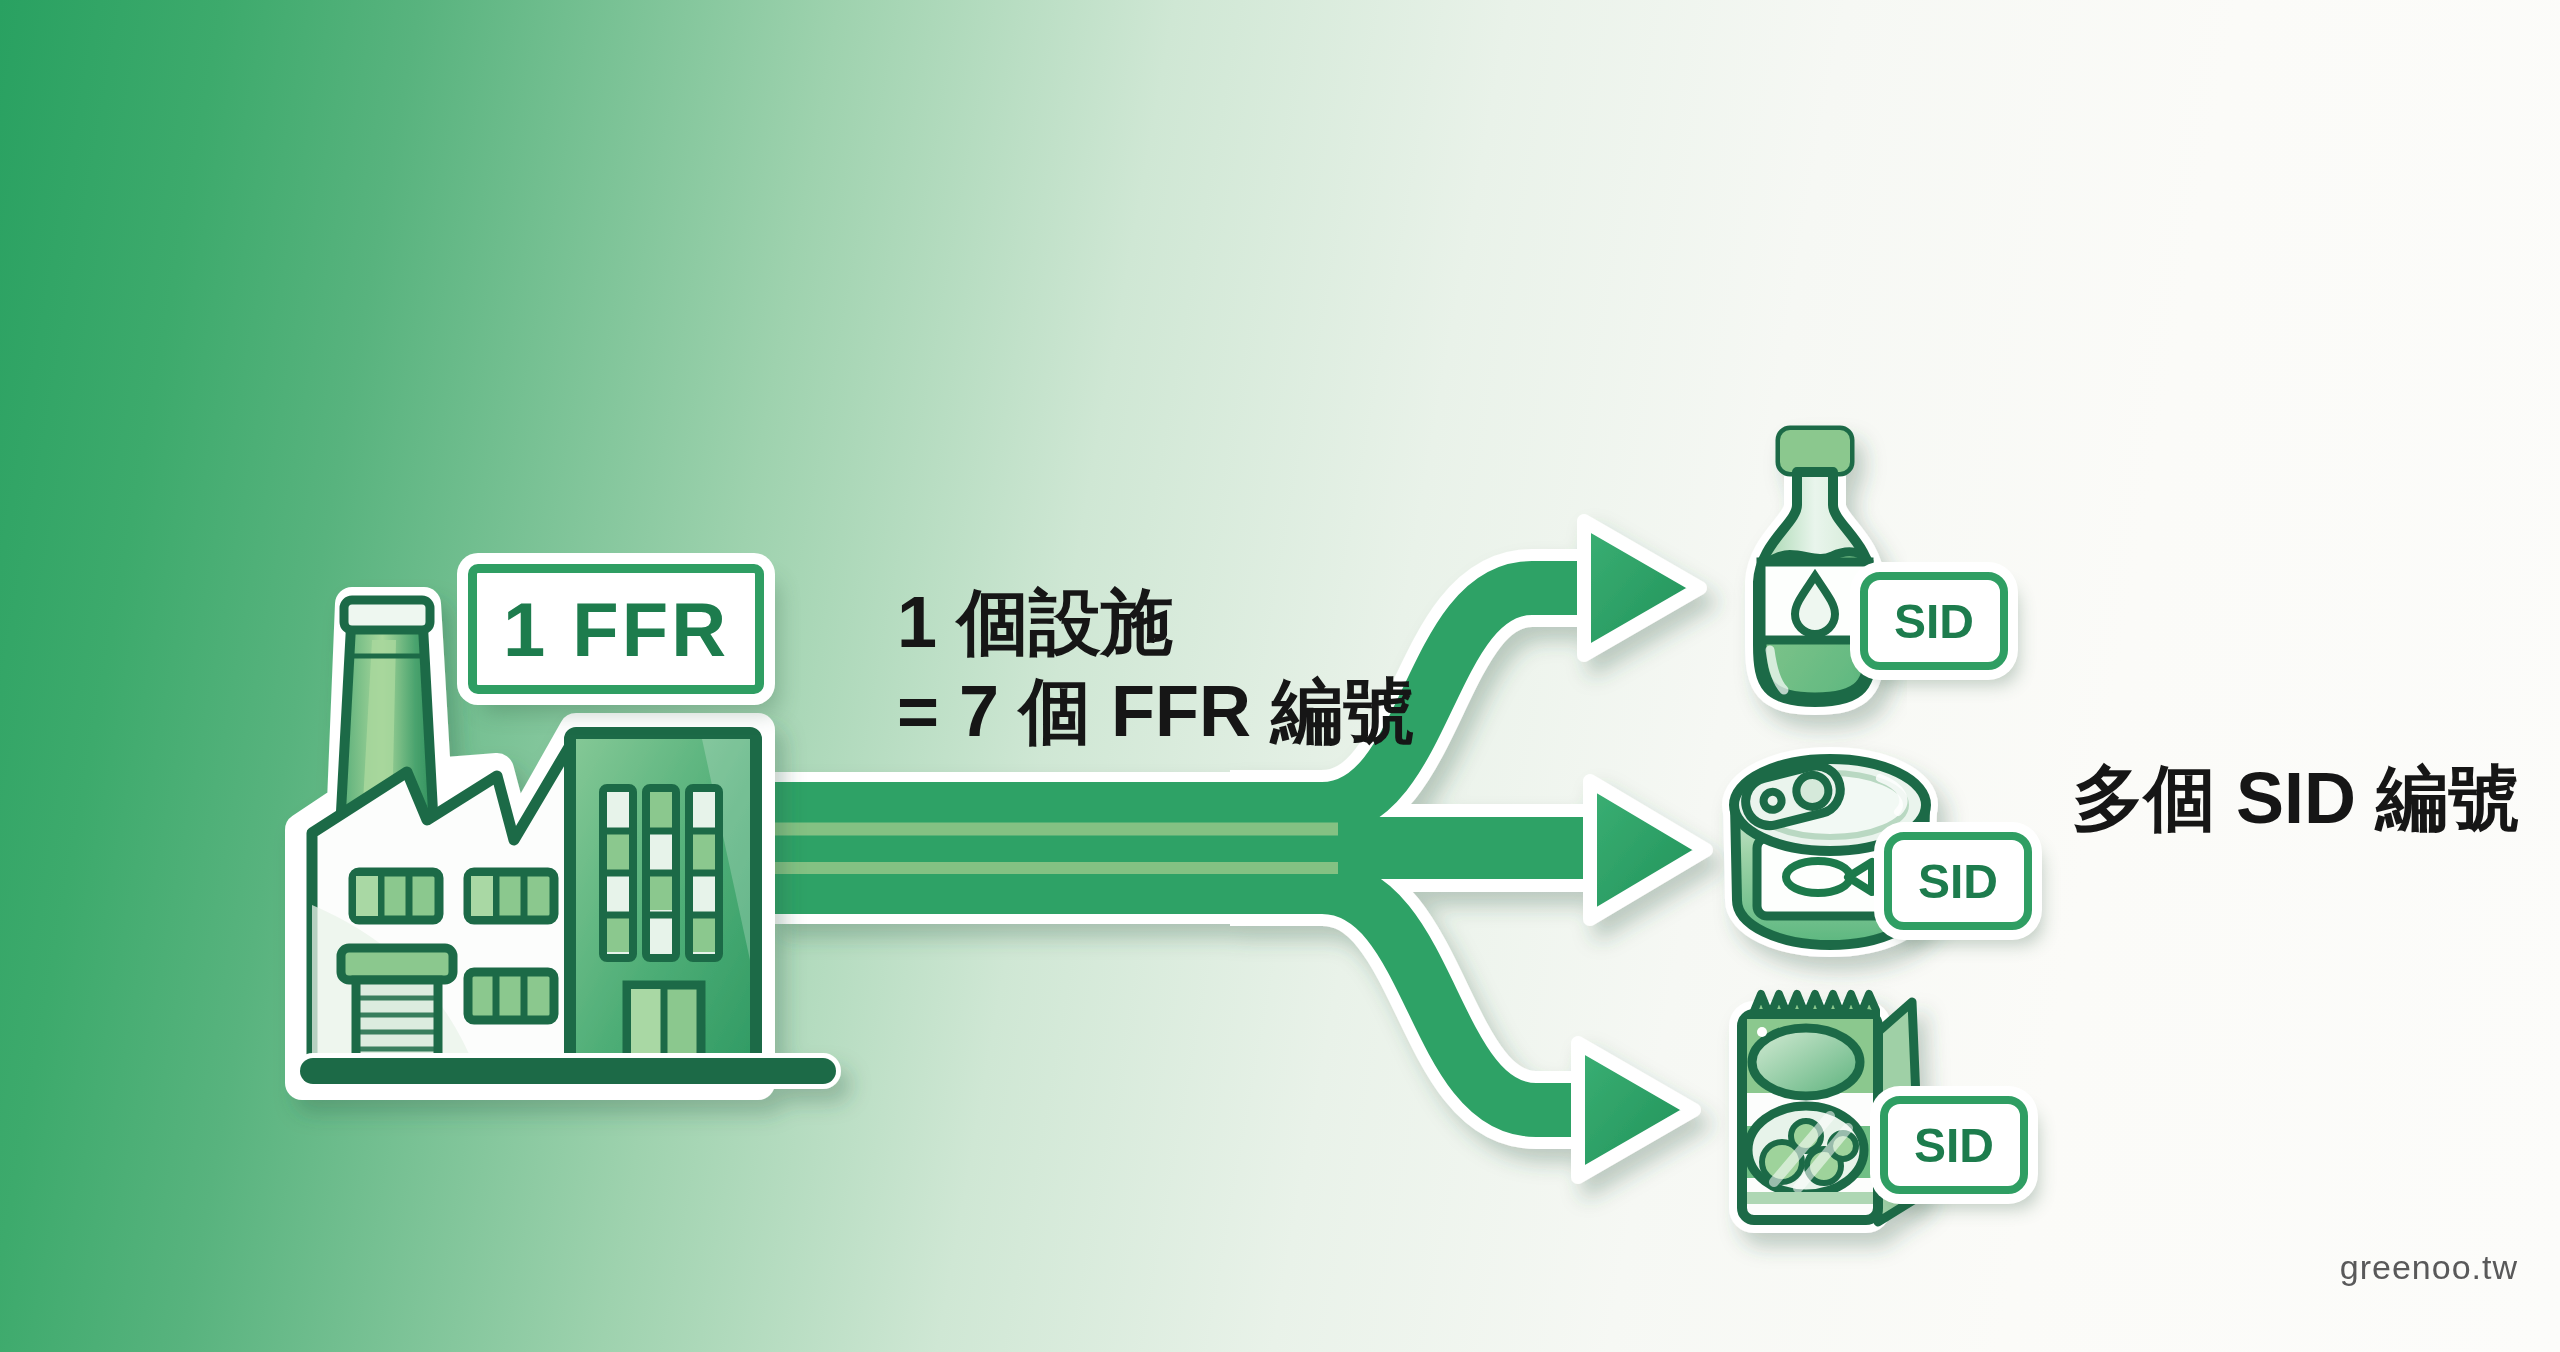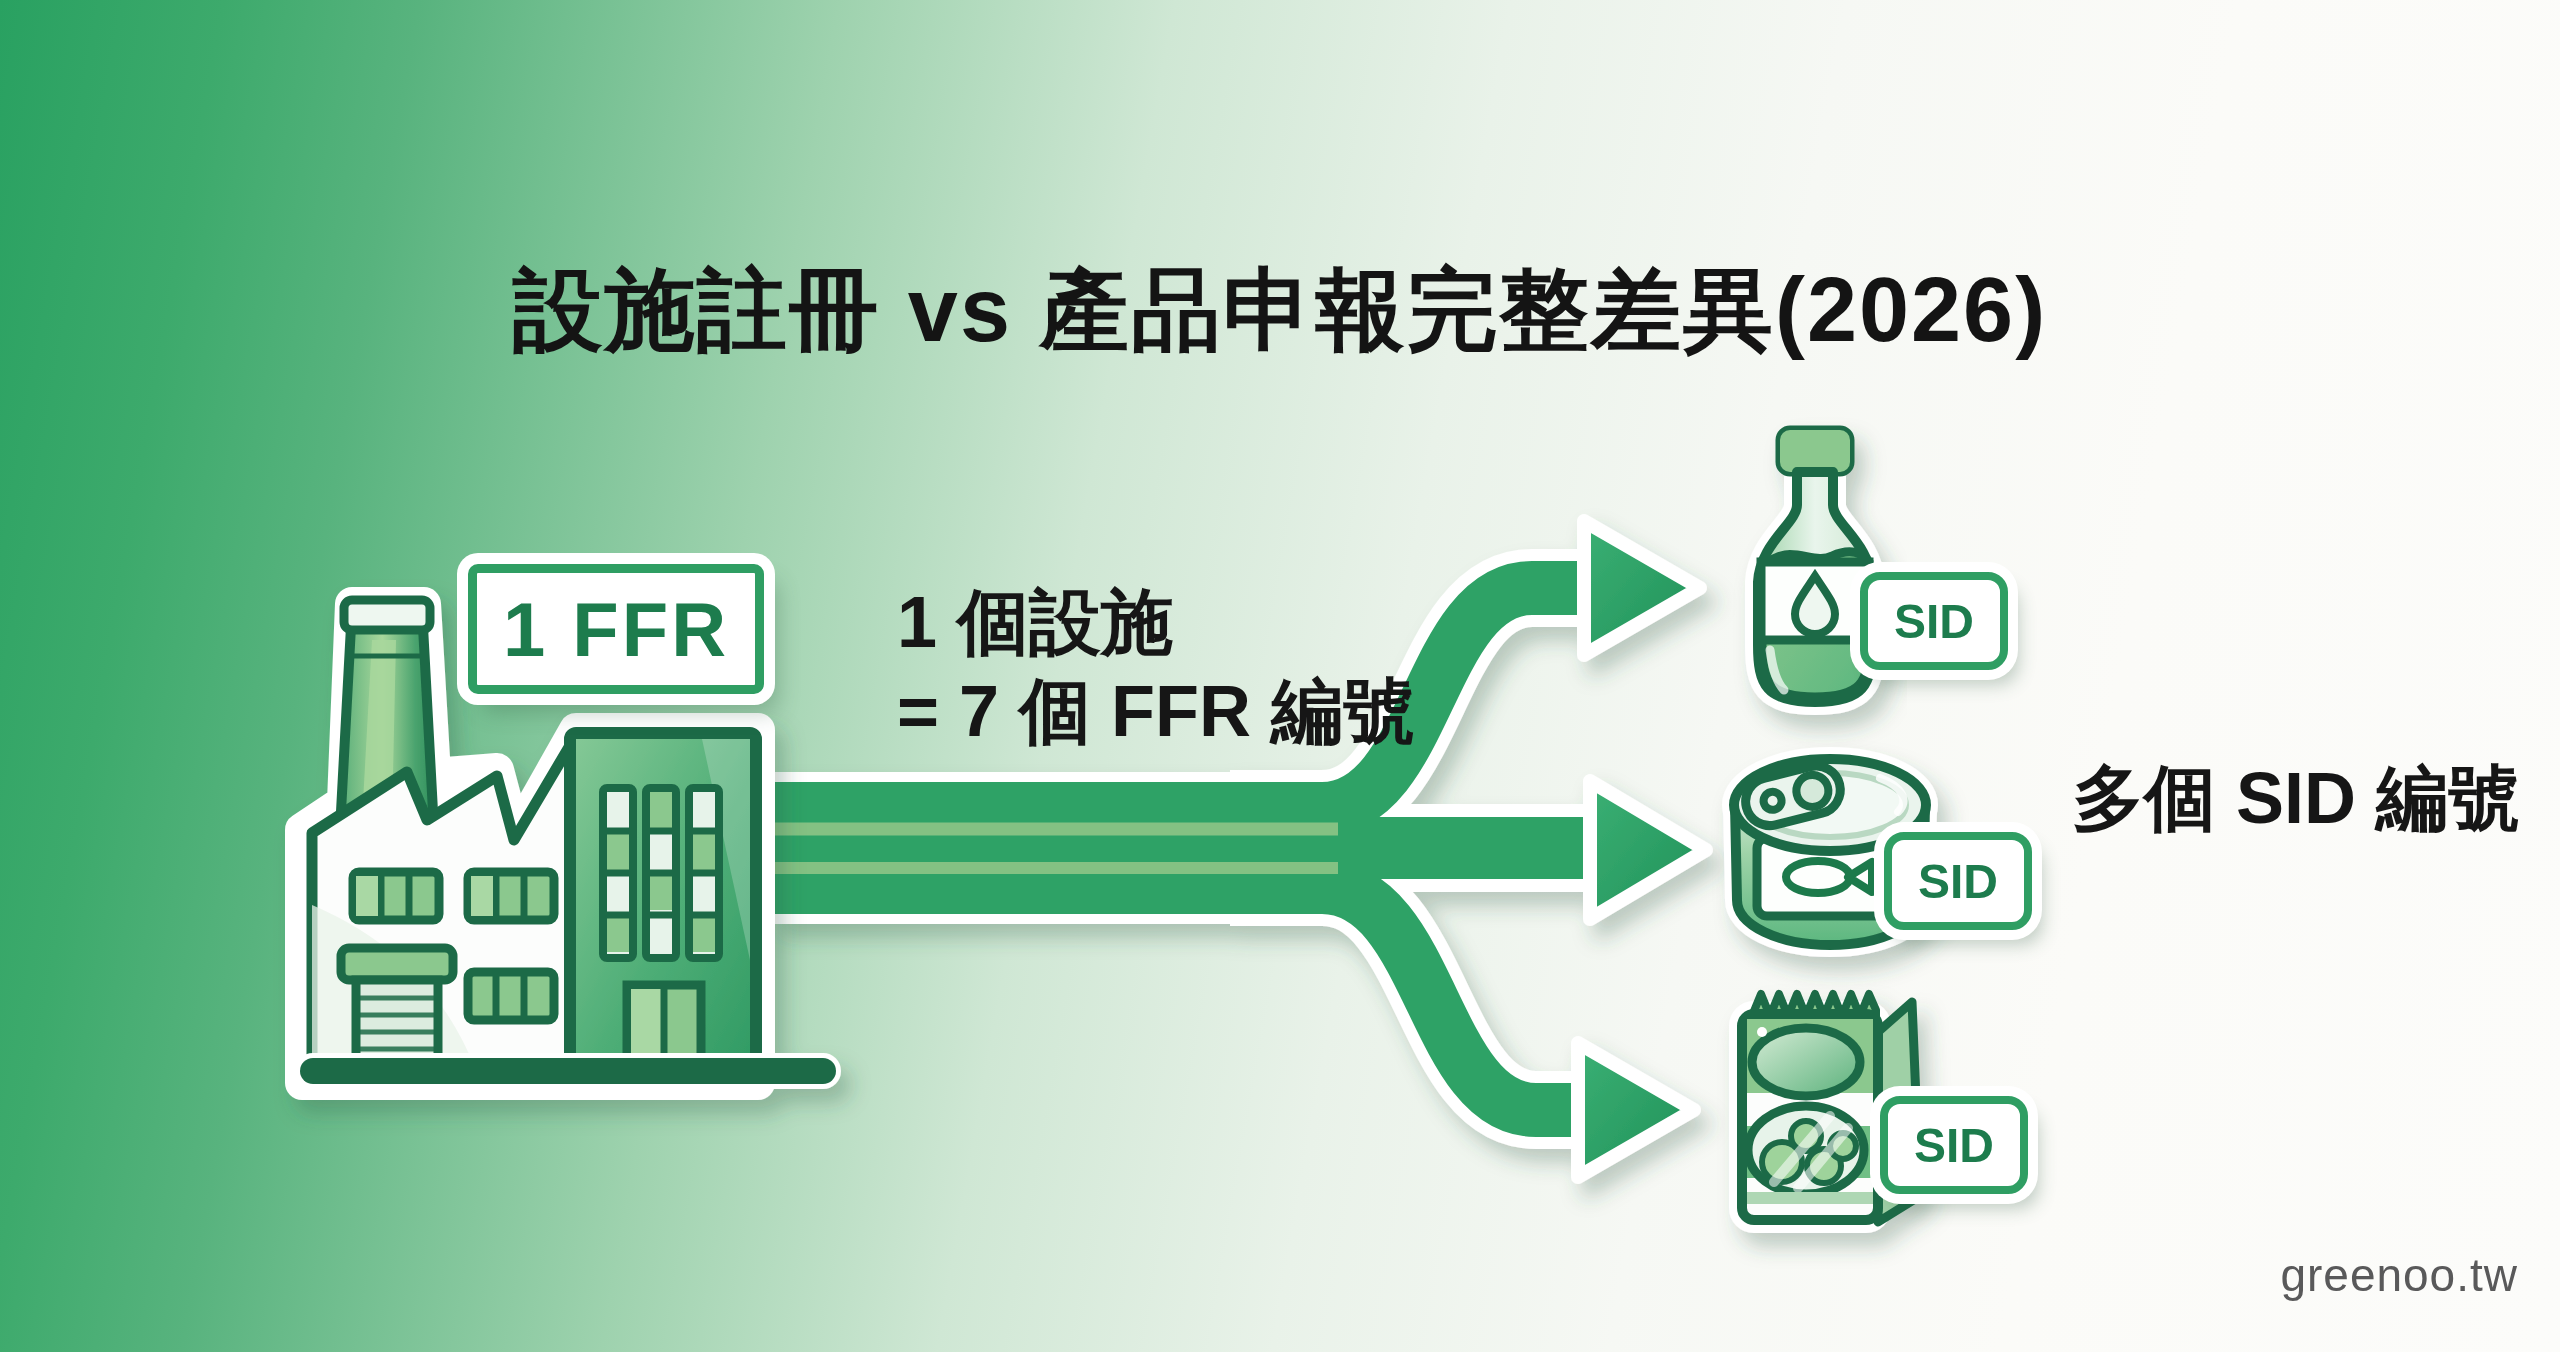--- a/index.html
+++ b/index.html
@@ -30,21 +30,21 @@
     color:#1d7c4d;font-weight:800;
     box-shadow:0 0 0 11px #ffffff, 14px 18px 22px rgba(45,90,64,.30);
   }
   .ffr-badge{left:468px;top:564px;width:278px;height:112px;font-size:76px;letter-spacing:3px;border-radius:10px;}
   .sid-badge{width:132px;height:82px;font-size:48px;border-width:8px;border-radius:20px;
     box-shadow:0 0 0 10px #ffffff, 10px 14px 18px rgba(45,90,64,.30);}
   .sid-1{left:1860px;top:572px;}
   .sid-2{left:1884px;top:832px;}
   .sid-3{left:1880px;top:1096px;}
   .watermark{
-    right:42px;top:1248px;font-size:46px;color:#59595a;font-weight:400;letter-spacing:1px;
+    right:42px;top:1248px;font-size:34px;color:#59595a;font-weight:400;letter-spacing:1px;
   }
   svg.illustration{position:absolute;left:0;top:0;}
 </style>
 </head>
 <body>
 
 <div class="canvas">
 
   <svg class="illustration" width="2560" height="1352" viewBox="0 0 2560 1352">
     <defs>
@@ -227,21 +227,20 @@
       </g>
       <g stroke="#ffffff" stroke-width="10" opacity="0.55" stroke-linecap="round">
         <line x1="1774" y1="1182" x2="1830" y2="1116"></line>
         <line x1="1798" y1="1188" x2="1848" y2="1128"></line>
       </g>
       <rect x="1747" y="1192" width="126" height="12" fill="#aed7b4"></rect>
       <circle cx="1762" cy="1032" r="5" fill="#ffffff"></circle>
     </g>
   </svg>
 
-  <div class="abs subtitle">設施註冊 vs 產品申報完整差異(2026)</div>
 
   <div class="abs badge ffr-badge">
     <span>1 FFR</span>
   </div>
 
   <div class="abs eq-label facility-label">
     <div>1 個設施</div>
     <div>= 7 個 FFR 編號</div>
   </div>
 

